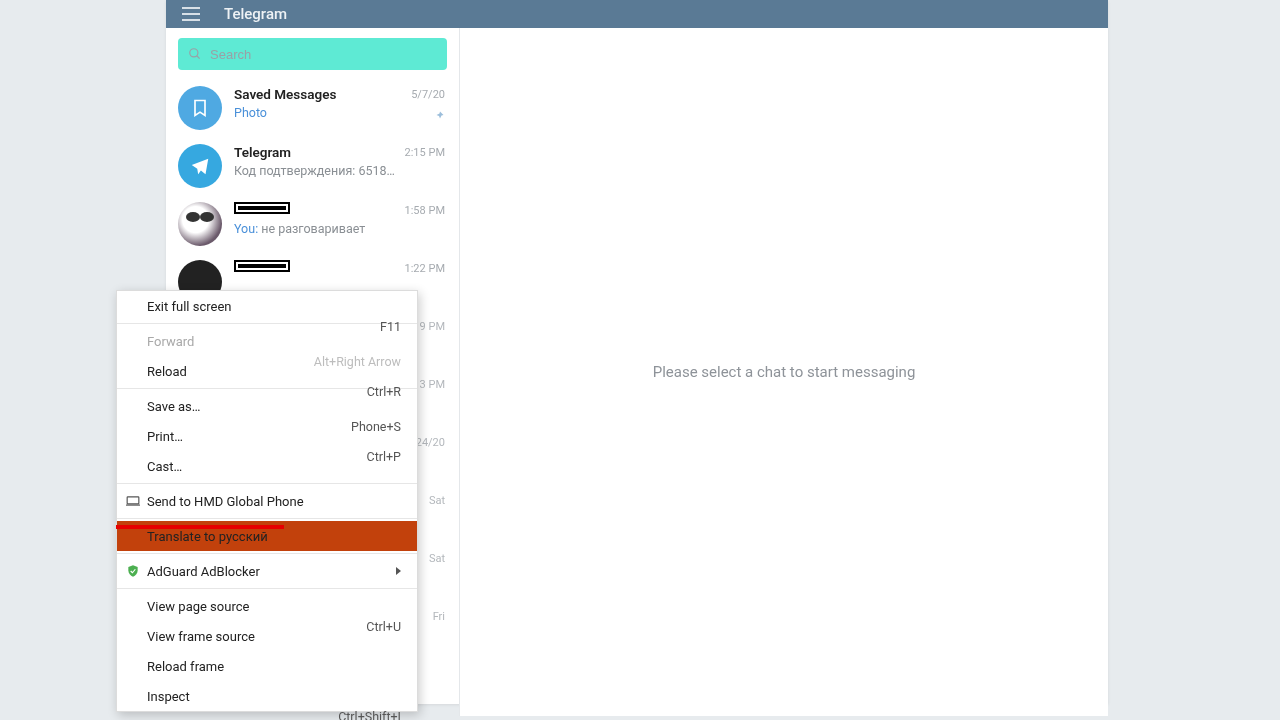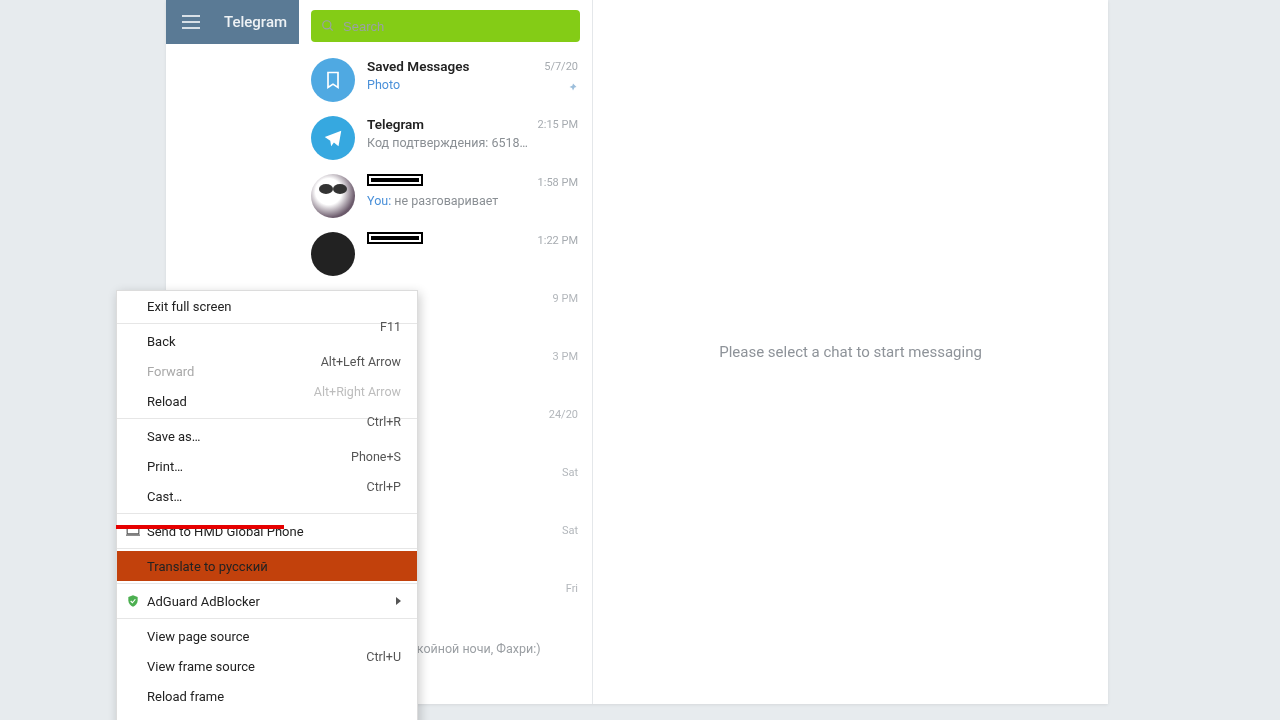--- a/index.html
+++ b/index.html
@@ -13,21 +13,21 @@
   }
   .app {
     position: absolute;
     left: 166px;
     top: 0;
     width: 942px;
     height: 704px;
     background: #fff;
     box-shadow: 0 1px 3px rgba(0,0,0,0.08);
     display: flex;
-    flex-direction: row;
+    flex-direction: column;
   }
   .header {
     height: 44px;
     background: #5a7a95;
     display: flex;
     align-items: center;
     padding: 0 12px;
     color: #fff;
   }
   .hamburger {
@@ -42,21 +42,21 @@
     display: flex;
   }
   .sidebar {
     width: 294px;
     border-right: 1px solid #e4e7ea;
     display: flex;
     flex-direction: column;
   }
   .search-wrap { padding: 10px 12px 8px; }
   .search {
-    background: #84cc16;
+    background: #5eead4;
     border-radius: 4px;
     height: 32px;
     display: flex; align-items: center;
     padding: 0 10px;
     color: #9aa0a6;
   }
   .search svg { margin-right: 8px; }
   .search-input {
     border: none; background: transparent; outline: none;
     font-size: 13px; color: #444; flex: 1;
@@ -260,24 +260,20 @@
     </div>
   </div>
 </div>
 
 <div class="context-menu" id="context-menu">
     <div class="menu-row">
       <span class="label">Exit full screen</span>
       <span class="shortcut">F11</span>
     </div>
     <div class="menu-sep"></div>
-    <div class="menu-row">
-      <span class="label">Back</span>
-      <span class="shortcut">Alt+Left Arrow</span>
-    </div>
     <div class="menu-row disabled">
       <span class="label">Forward</span>
       <span class="shortcut">Alt+Right Arrow</span>
     </div>
     <div class="menu-row">
       <span class="label">Reload</span>
       <span class="shortcut">Ctrl+R</span>
     </div>
     <div class="menu-sep"></div>
     <div class="menu-row">

